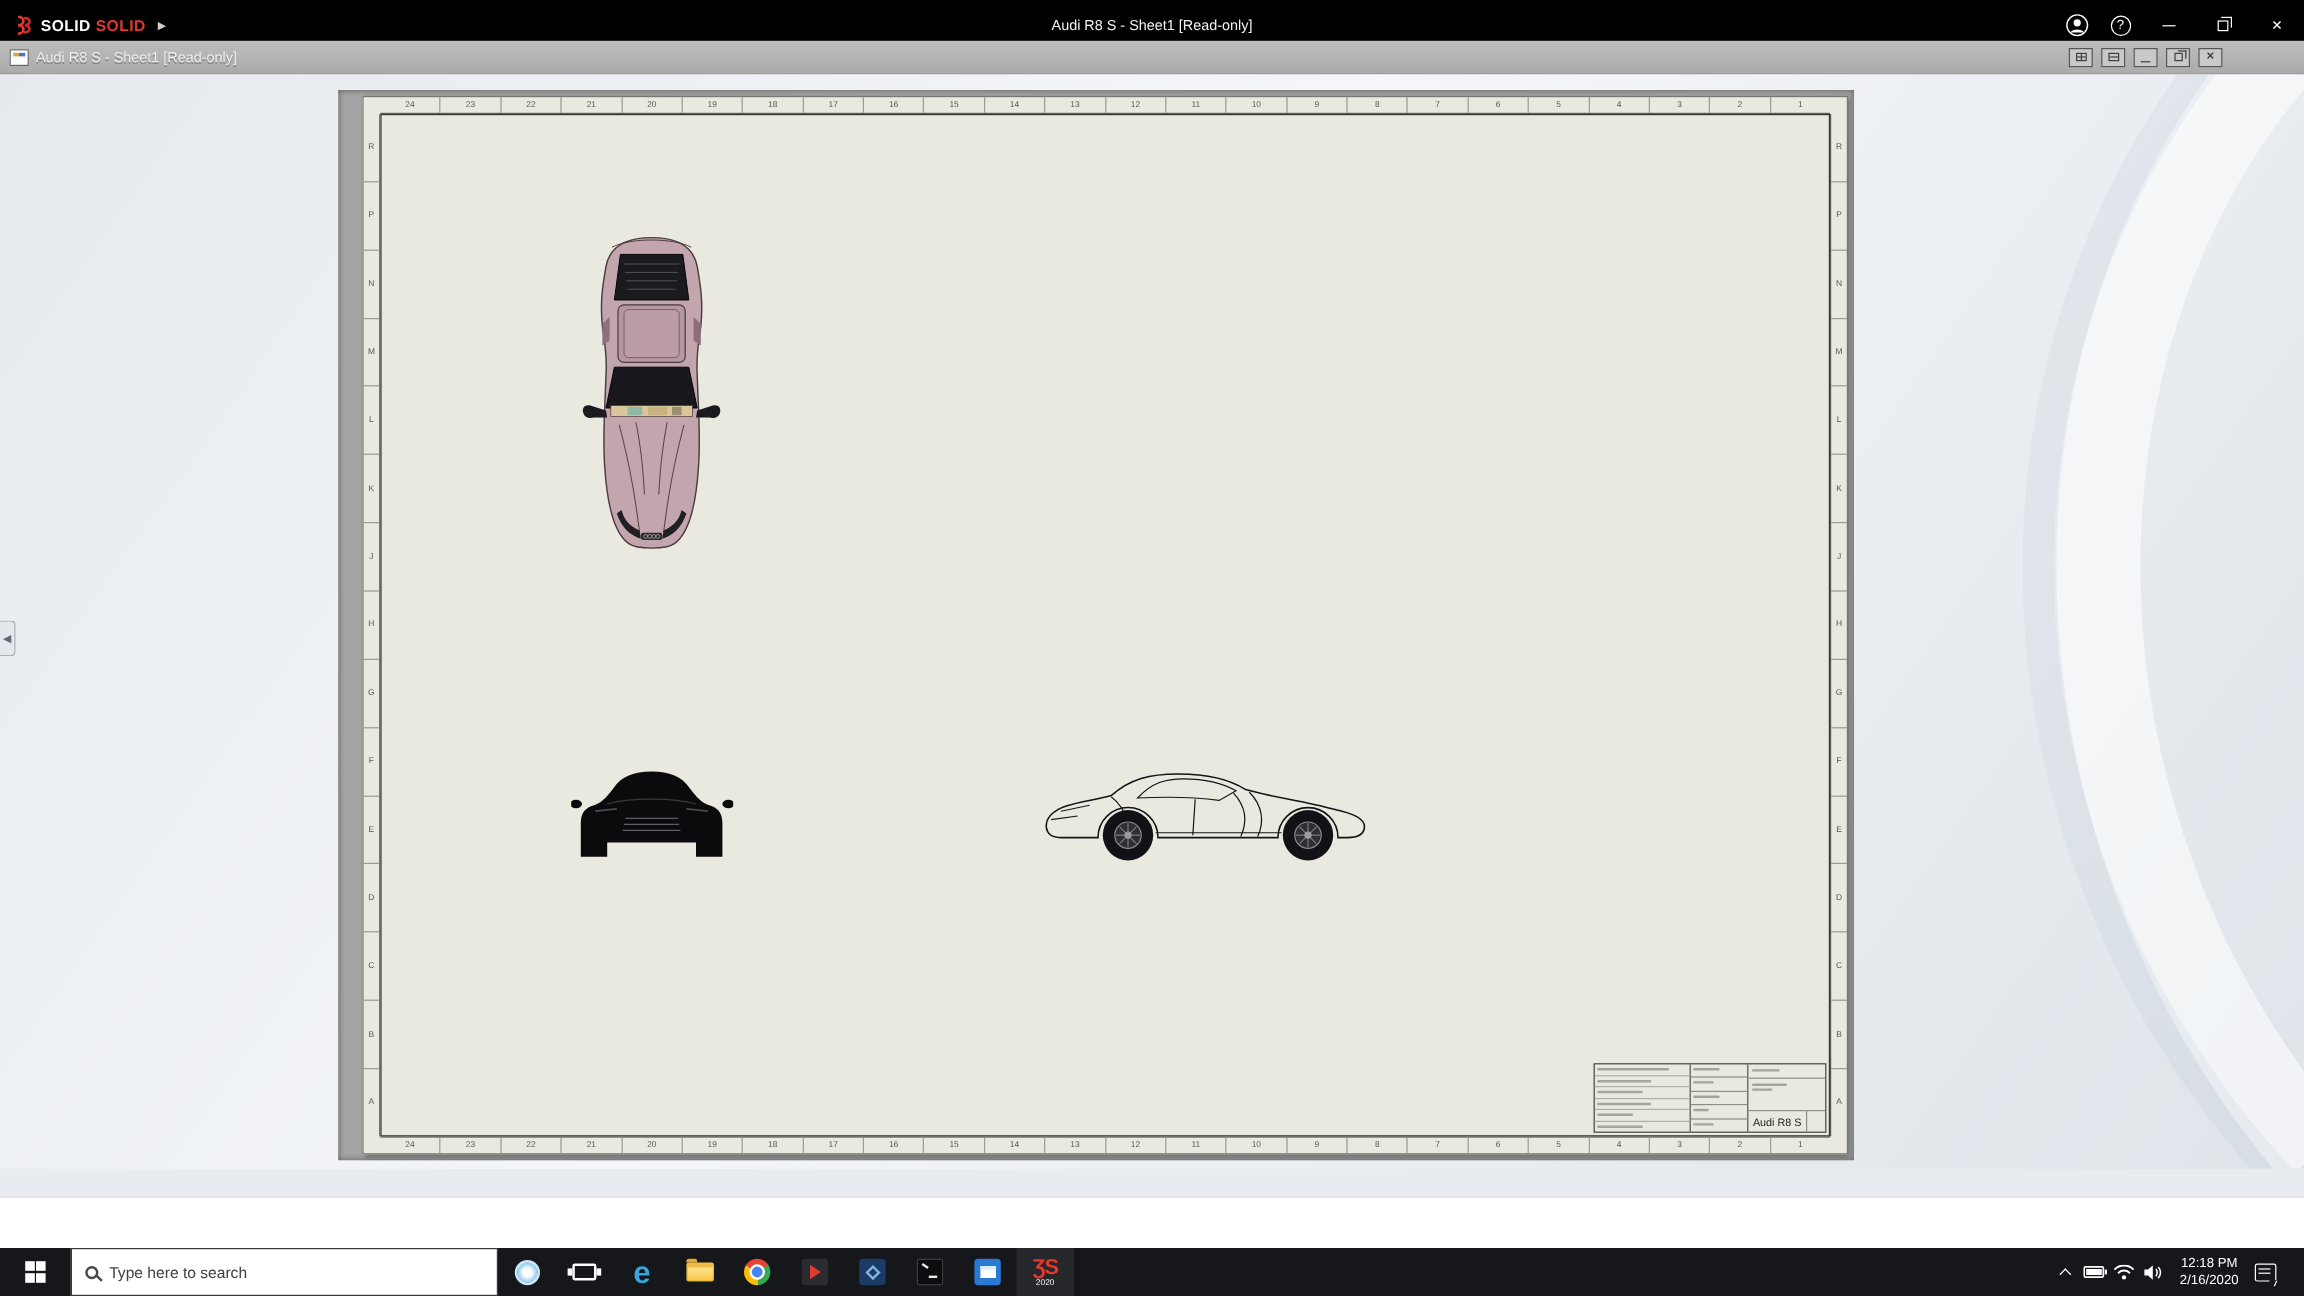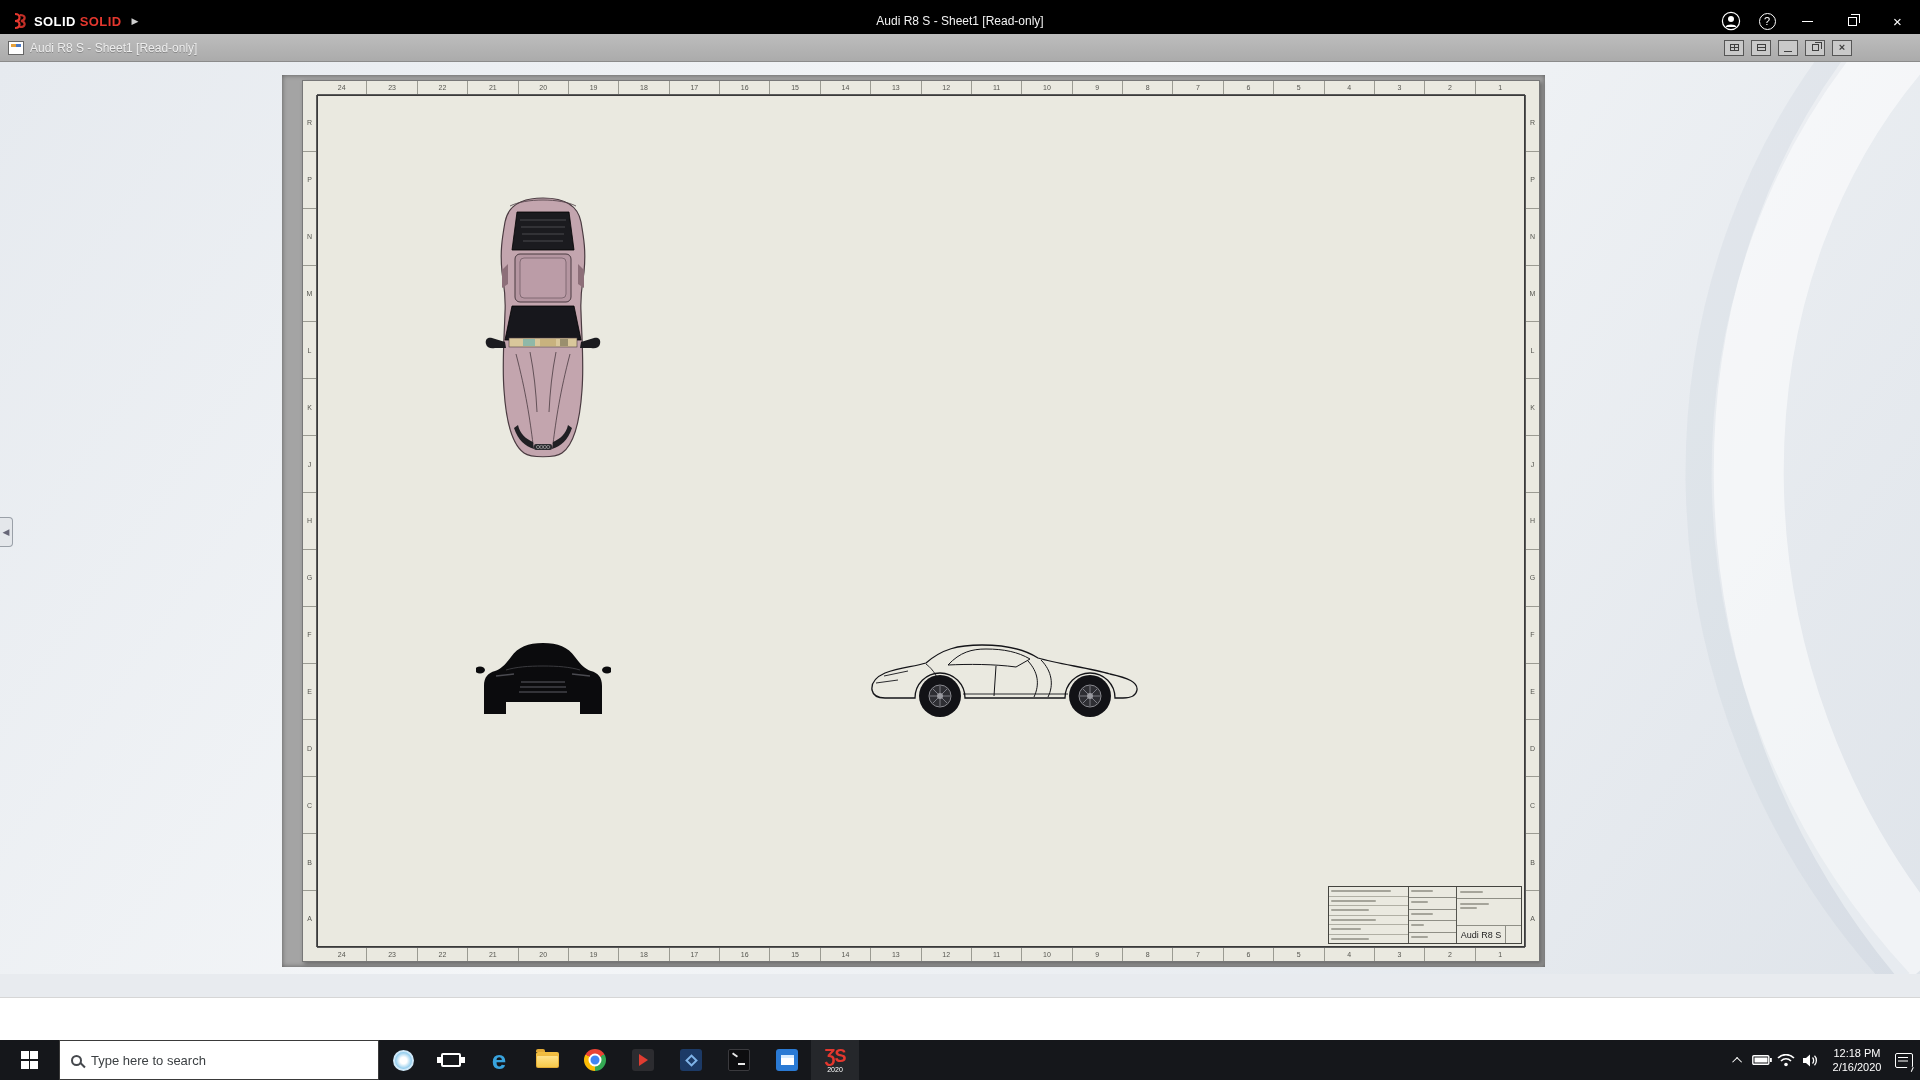--- a/index.html
+++ b/index.html
@@ -94,21 +94,21 @@
   .hsarrow { position:absolute; top:0; width:16px; height:100%; display:flex; align-items:center; justify-content:center; font-size:7px; color:#555; }
   .hs-left { left:916px; } .hs-right { right:92px; }
 
   .statusbar { position:absolute; top:997px; left:0; right:0; height:43px; background:#ffffff; border-top:1px solid #d6d6d6; }
 
   
   .taskbar { position:absolute; top:1040px; left:0; right:0; height:40px; background:#15171b; display:flex; align-items:stretch; color:#fff; }
   .startbtn { width:59px; display:flex; align-items:center; justify-content:center; }
   .winlogo { display:grid; grid-template-columns:8px 8px; grid-template-rows:8px 8px; gap:1.5px; }
   .winlogo i { background:#fff; }
-  .searchbox { width:320px; background:#fff; border:1px solid #3a3a3a; display:flex; align-items:center; gap:9px; padding:0 11px; }
+  .searchbox { width:356px; background:#fff; border:1px solid #3a3a3a; display:flex; align-items:center; gap:9px; padding:0 11px; }
   .sglass { width:11px; height:11px; border:2px solid #45484d; border-radius:50%; position:relative; flex:0 0 auto; }
   .sglass::after { content:""; position:absolute; width:7px; height:2px; background:#45484d; transform:rotate(45deg); right:-6px; bottom:-2px; }
   .searchbox input { border:none; outline:none; font-size:13px; color:#202124; width:260px; font-family:"Liberation Sans",sans-serif; background:transparent; }
   .searchbox input::placeholder { color:#3c4043; opacity:1; }
   .taskicon { width:48px; display:flex; align-items:center; justify-content:center; position:relative; }
   .cortana { width:21px; height:21px; border-radius:50%; border:2px solid #cfe8f8; background:radial-gradient(circle,#ffffff 28%,#7ec3ea 75%); }
   .taskview { width:20px; height:14px; border:2px solid #fff; border-radius:2px; box-shadow:-8px 0 0 -4px #fff, 8px 0 0 -4px #fff; }
   .edge-e { font-size:26px; font-weight:bold; color:#38a3dd; line-height:1; }
   .folder { width:23px; height:16px; background:linear-gradient(#f2bf42,#e2a934); border-radius:2px; position:relative; }
   .folder::before { content:""; position:absolute; left:0; top:-3px; width:9px; height:3px; background:#e2a934; border-radius:2px 2px 0 0; }
@@ -121,21 +121,21 @@
   .cubeapp i { width:9px; height:9px; border:2px solid #7fb3e8; transform:rotate(45deg); }
   .termapp { width:22px; height:22px; background:#0d0d0f; border:1px solid #3a3a3e; border-radius:2px; position:relative; }
   .termapp::before { content:""; position:absolute; left:3px; top:4px; width:6px; height:2px; background:#e8e8e8; transform:rotate(35deg); }
   .termapp::after { content:""; position:absolute; left:9px; bottom:5px; width:7px; height:2px; background:#e8e8e8; }
   .winapp { width:22px; height:22px; background:#2a7ad4; border-radius:3px; display:flex; align-items:center; justify-content:center; }
   .winapp i { width:13px; height:10px; background:#fff; border-top:3px solid #d8ecff; }
   .swicon { background:rgba(255,255,255,.07); }
   .swicon .swwrap { display:flex; flex-direction:column; align-items:center; line-height:1; }
   .sw-3s { color:#e4372e; font-weight:bold; font-size:18px; letter-spacing:-1px; }
   .sw-badge { font-size:7px; color:#fff; margin-top:1px; }
-  .tray { margin-left:auto; display:flex; align-items:center; height:100%; padding-right:4px; }
+  .tray { margin-left:auto; display:flex; align-items:center; height:100%; padding-right:20px; }
   .trayicon { width:24px; height:100%; display:flex; align-items:center; justify-content:center; }
   .chev { width:7px; height:7px; border-left:1.6px solid #fff; border-top:1.6px solid #fff; transform:rotate(45deg) translateY(2px); }
   .clock { width:70px; text-align:center; font-size:11px; line-height:14px; color:#fff; height:100%; display:flex; flex-direction:column; justify-content:center; }
   .notif { width:18px; height:15px; border:1.6px solid #fff; border-radius:2px; position:relative; }
   .notif::before { content:""; position:absolute; left:2px; top:3px; width:10px; height:1.5px; background:#fff; box-shadow:0 3.5px 0 #fff; }
   .notif::after { content:""; position:absolute; right:-1px; bottom:-4px; width:5px; height:5px; background:#15171b; border-right:1.6px solid #fff; transform:rotate(25deg); }
 </style>
 </head>
 <body>
 

